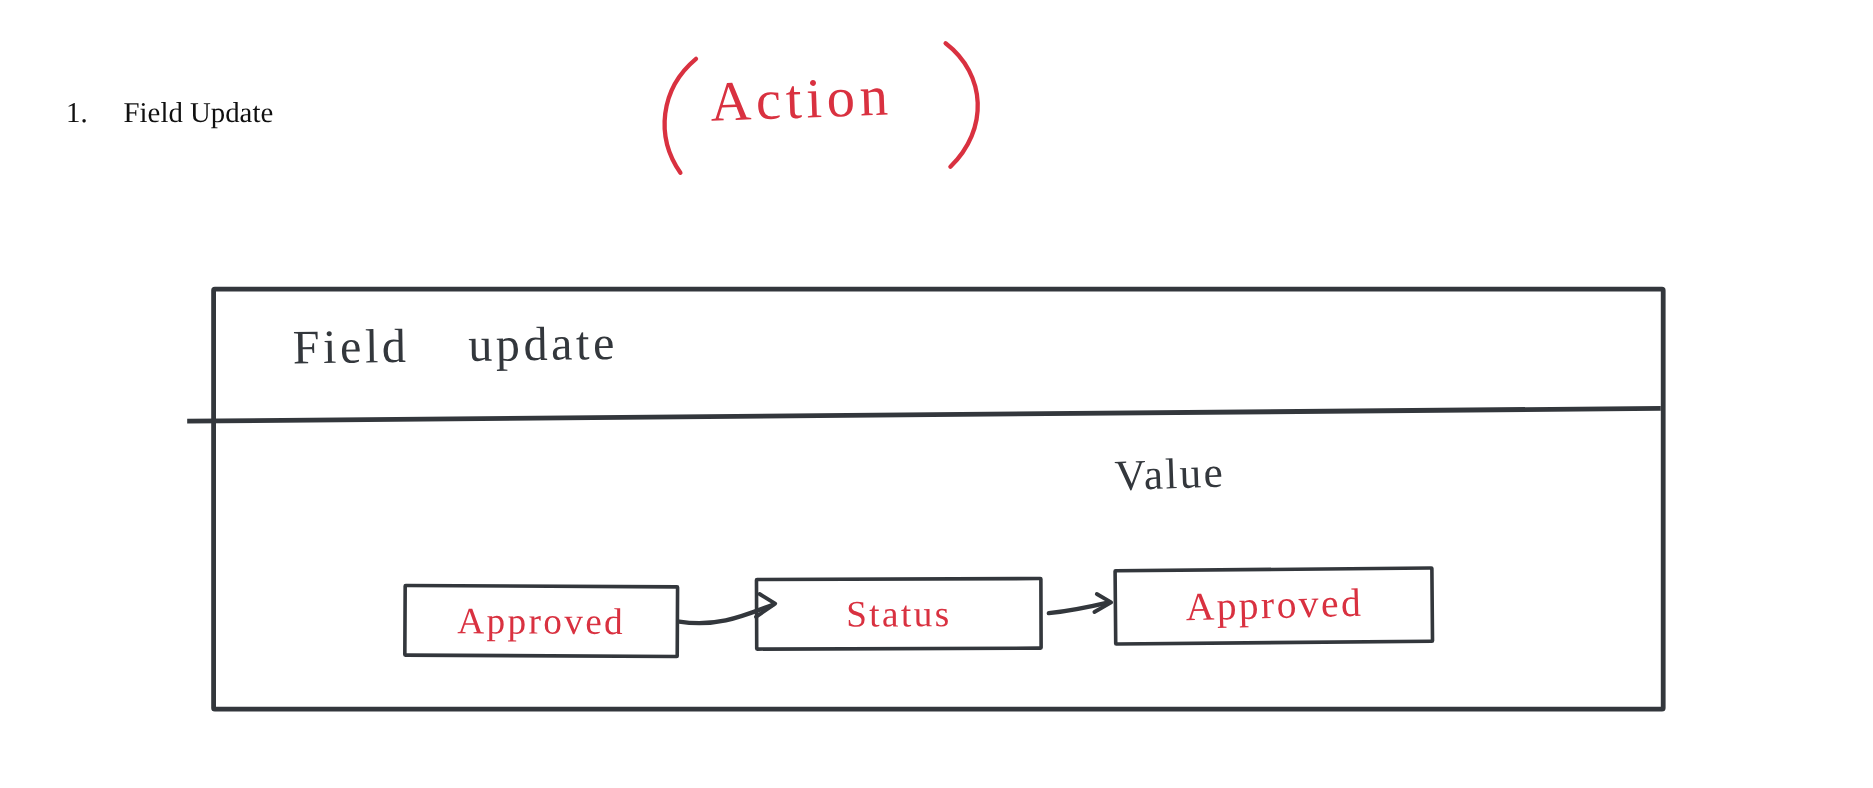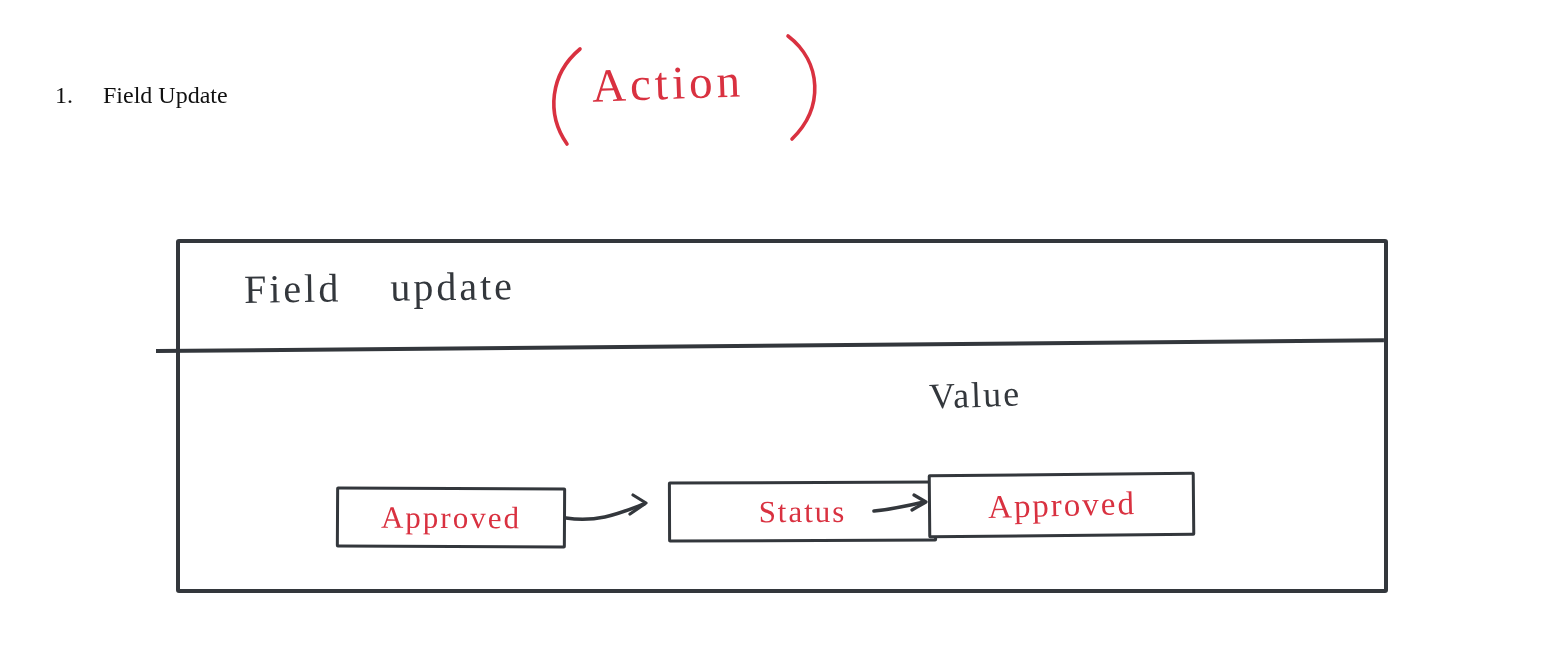--- a/index.html
+++ b/index.html
@@ -100,21 +100,21 @@
     position: absolute;
     border: 3px solid var(--ink);
     border-radius: 2px;
     background: #fff;
     display: flex;
     align-items: center;
     justify-content: center;
   }
   .node .node-label { font-size: 31px; letter-spacing: 2px; }
   .node.purchase { left: 336px; top: 487px; width: 230px; height: 61px; transform: rotate(0.3deg); }
-  .node.status   { left: 668px; top: 481px; width: 269px; height: 61px; transform: rotate(-0.2deg); }
+  .node.status   { left: 629px; top: 481px; width: 240px; height: 61px; transform: rotate(-0.2deg); }
   .node.approved { left: 928px; top: 473px; width: 267px; height: 64px; transform: rotate(-0.5deg); }
   .node.approved .node-label { font-size: 33px; transform: rotate(-1deg); }
 
   
   .arrow { position: absolute; color: var(--ink); }
   .arrow.a1 { left: 558px; top: 492px; }
   .arrow.a2 { left: 869px; top: 491px; }
   svg { display: block; overflow: visible; }
 </style>
 </head>

